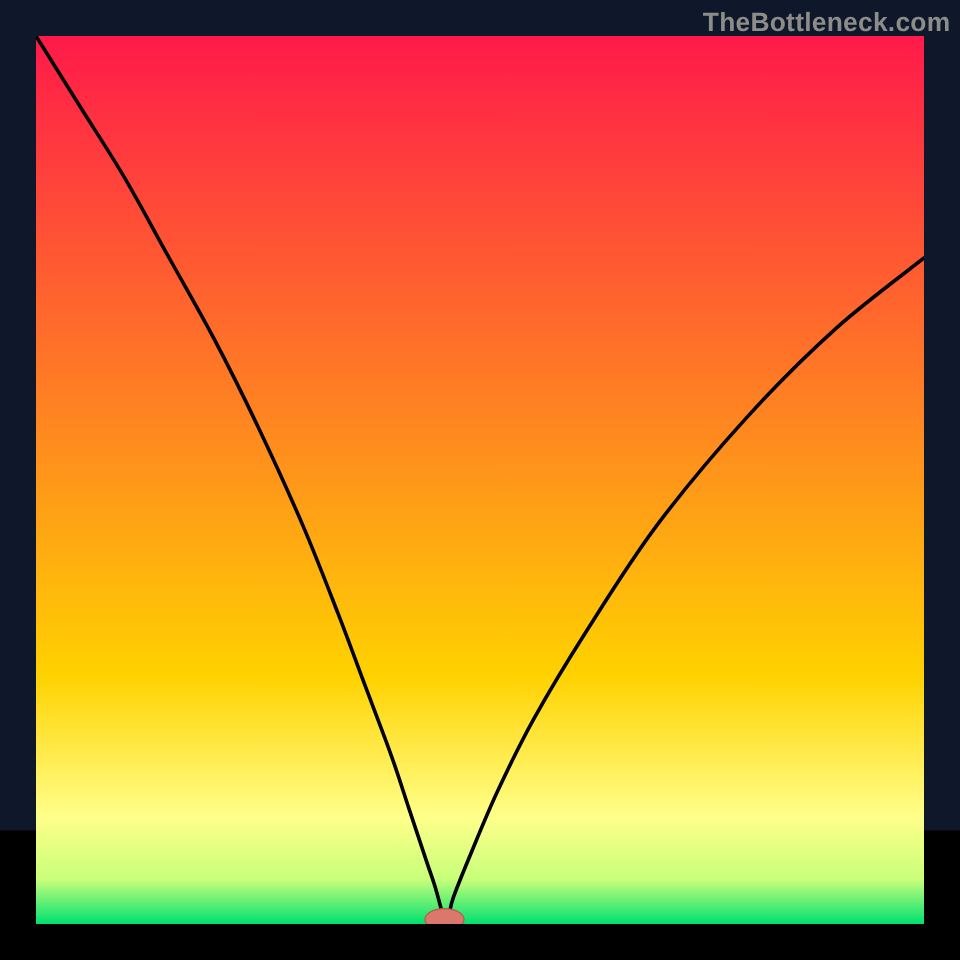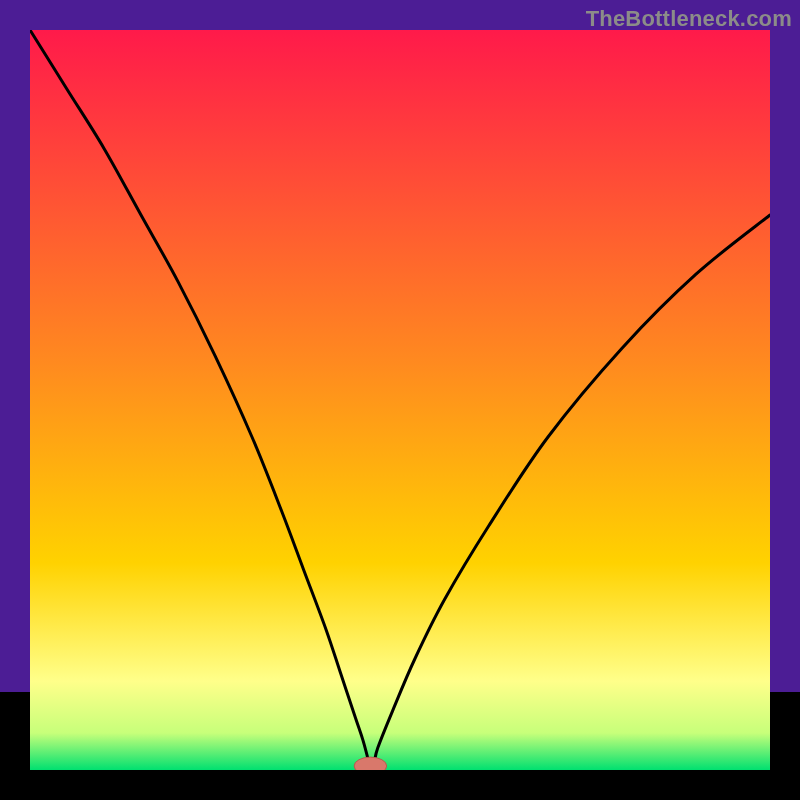--- a/index.html
+++ b/index.html
@@ -7,21 +7,21 @@
     padding: 0;
     width: 800px;
     height: 800px;
     background: #000;
     overflow: hidden;
   }
   .frame {
     position: relative;
     width: 800px;
     height: 692px;
-    background: #4c1d95;
+    background: #0f172a;
   }
   .plot {
     position: absolute;
     left: 30px;
     top: 30px;
     width: 740px;
     height: 740px;
     overflow: hidden;
   }
   .watermark {

